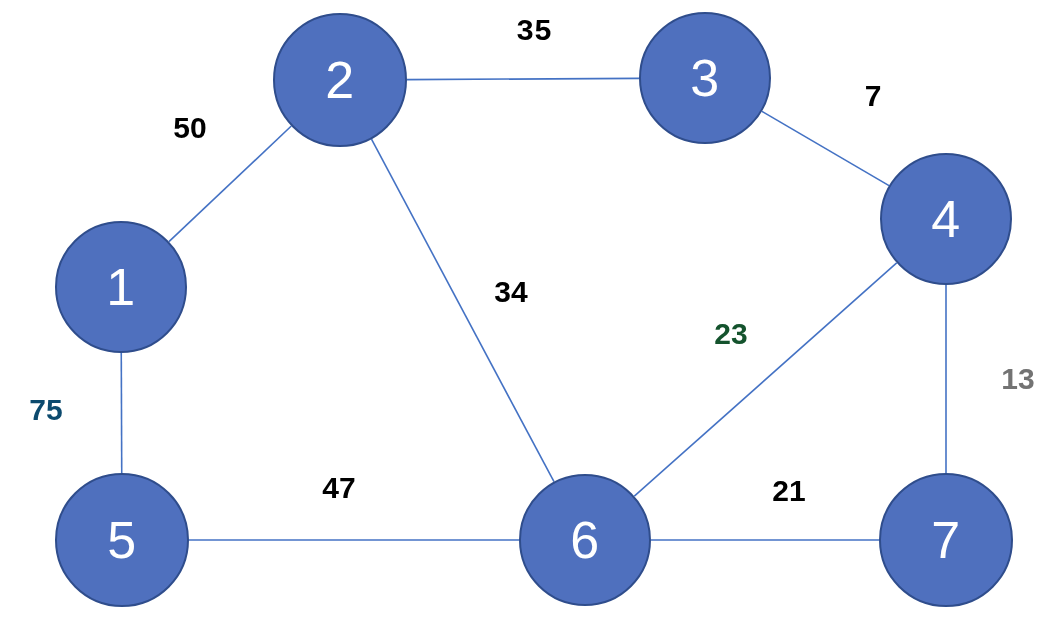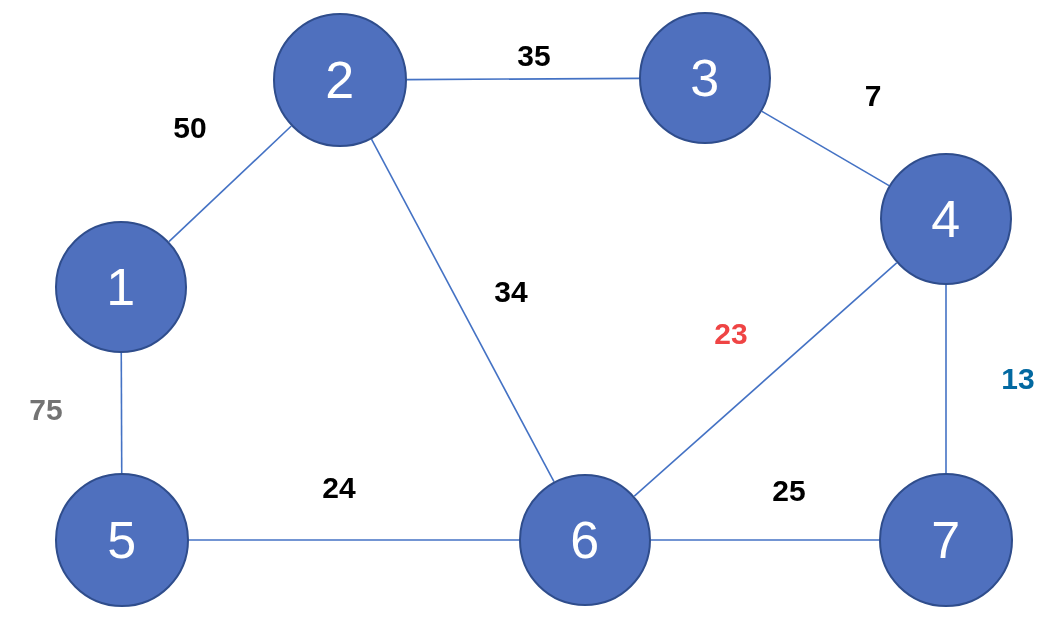--- a/index.html
+++ b/index.html
@@ -91,23 +91,23 @@
       </div>
       <div class="node-circle" style="left: 519px; top: 474px; width: 132px; height: 132px; background: rgb(79, 112, 190); border-color: rgb(47, 77, 140);">
         <span class="node-label" style="color: rgb(255, 255, 255);">6</span>
       </div>
       <div class="node-circle" style="left: 879px; top: 473px; width: 134px; height: 134px; background: rgb(79, 112, 190); border-color: rgb(47, 77, 140);">
         <span class="node-label" style="color: rgb(255, 255, 255);">7</span>
       </div>
     </div>
   <div id="weights-layer">
       <div class="edge-weight" style="left: 190px; top: 128px; color: rgb(0, 0, 0);">50</div>
-      <div class="edge-weight" style="left: 534px; top: 56px; color: rgb(0, 0, 0);">35</div>
+      <div class="edge-weight" style="left: 534px; top: 32px; color: rgb(0, 0, 0); font-family: Liberation Mono, monospace;">35</div>
       <div class="edge-weight" style="left: 873px; top: 96px; color: rgb(0, 0, 0);">7</div>
       <div class="edge-weight" style="left: 511px; top: 292px; color: rgb(0, 0, 0);">34</div>
-      <div class="edge-weight" style="left: 731px; top: 334px; color: #ef4444;">23</div>
-      <div class="edge-weight" style="left: 1018px; top: 379px; color: #0369a1;">13</div>
-      <div class="edge-weight" style="left: 46px; top: 410px; color: #737373;">75</div>
-      <div class="edge-weight" style="left: 339px; top: 488px; color: rgb(0, 0, 0);">24</div>
-      <div class="edge-weight" style="left: 789px; top: 491px; color: rgb(0, 0, 0);">25</div>
+      <div class="edge-weight" style="left: 731px; top: 334px; color: #14532d;">23</div>
+      <div class="edge-weight" style="left: 1018px; top: 379px; color: #737373;">13</div>
+      <div class="edge-weight" style="left: 46px; top: 410px; color: #0c4a6e;">75</div>
+      <div class="edge-weight" style="left: 339px; top: 488px; color: rgb(0, 0, 0);">47</div>
+      <div class="edge-weight" style="left: 789px; top: 491px; color: rgb(0, 0, 0);">21</div>
     </div>
 
 </div>
 
 </body></html>

